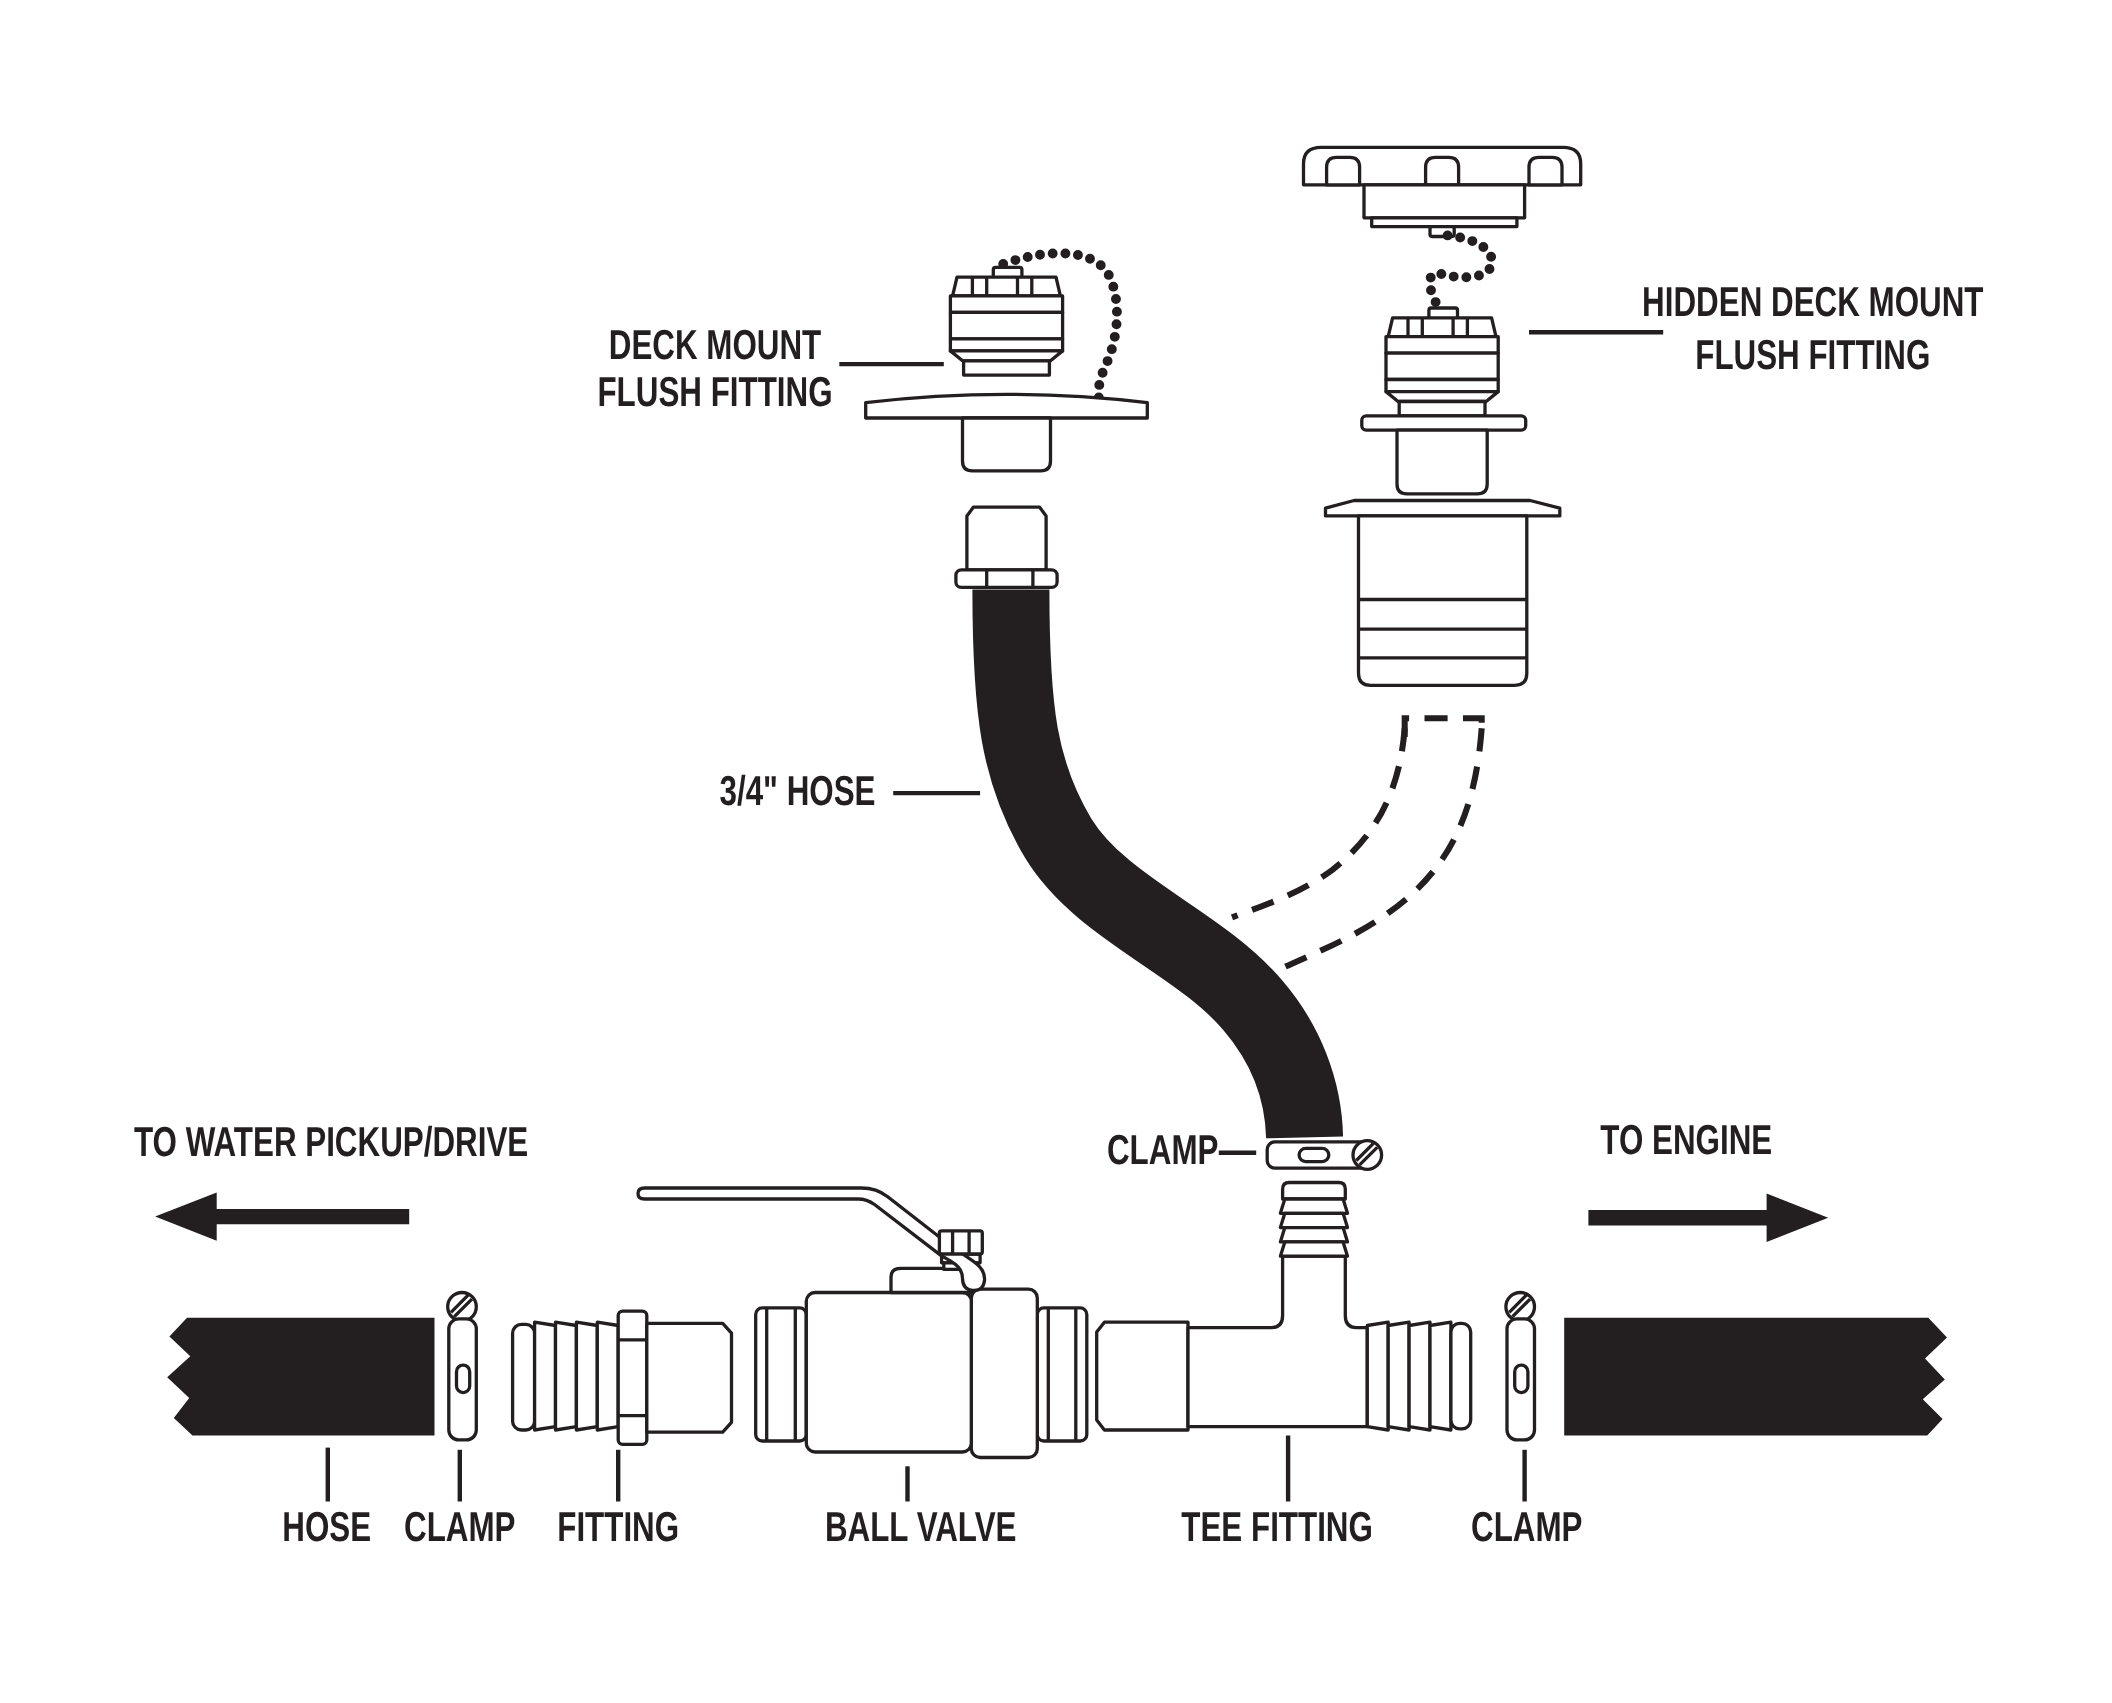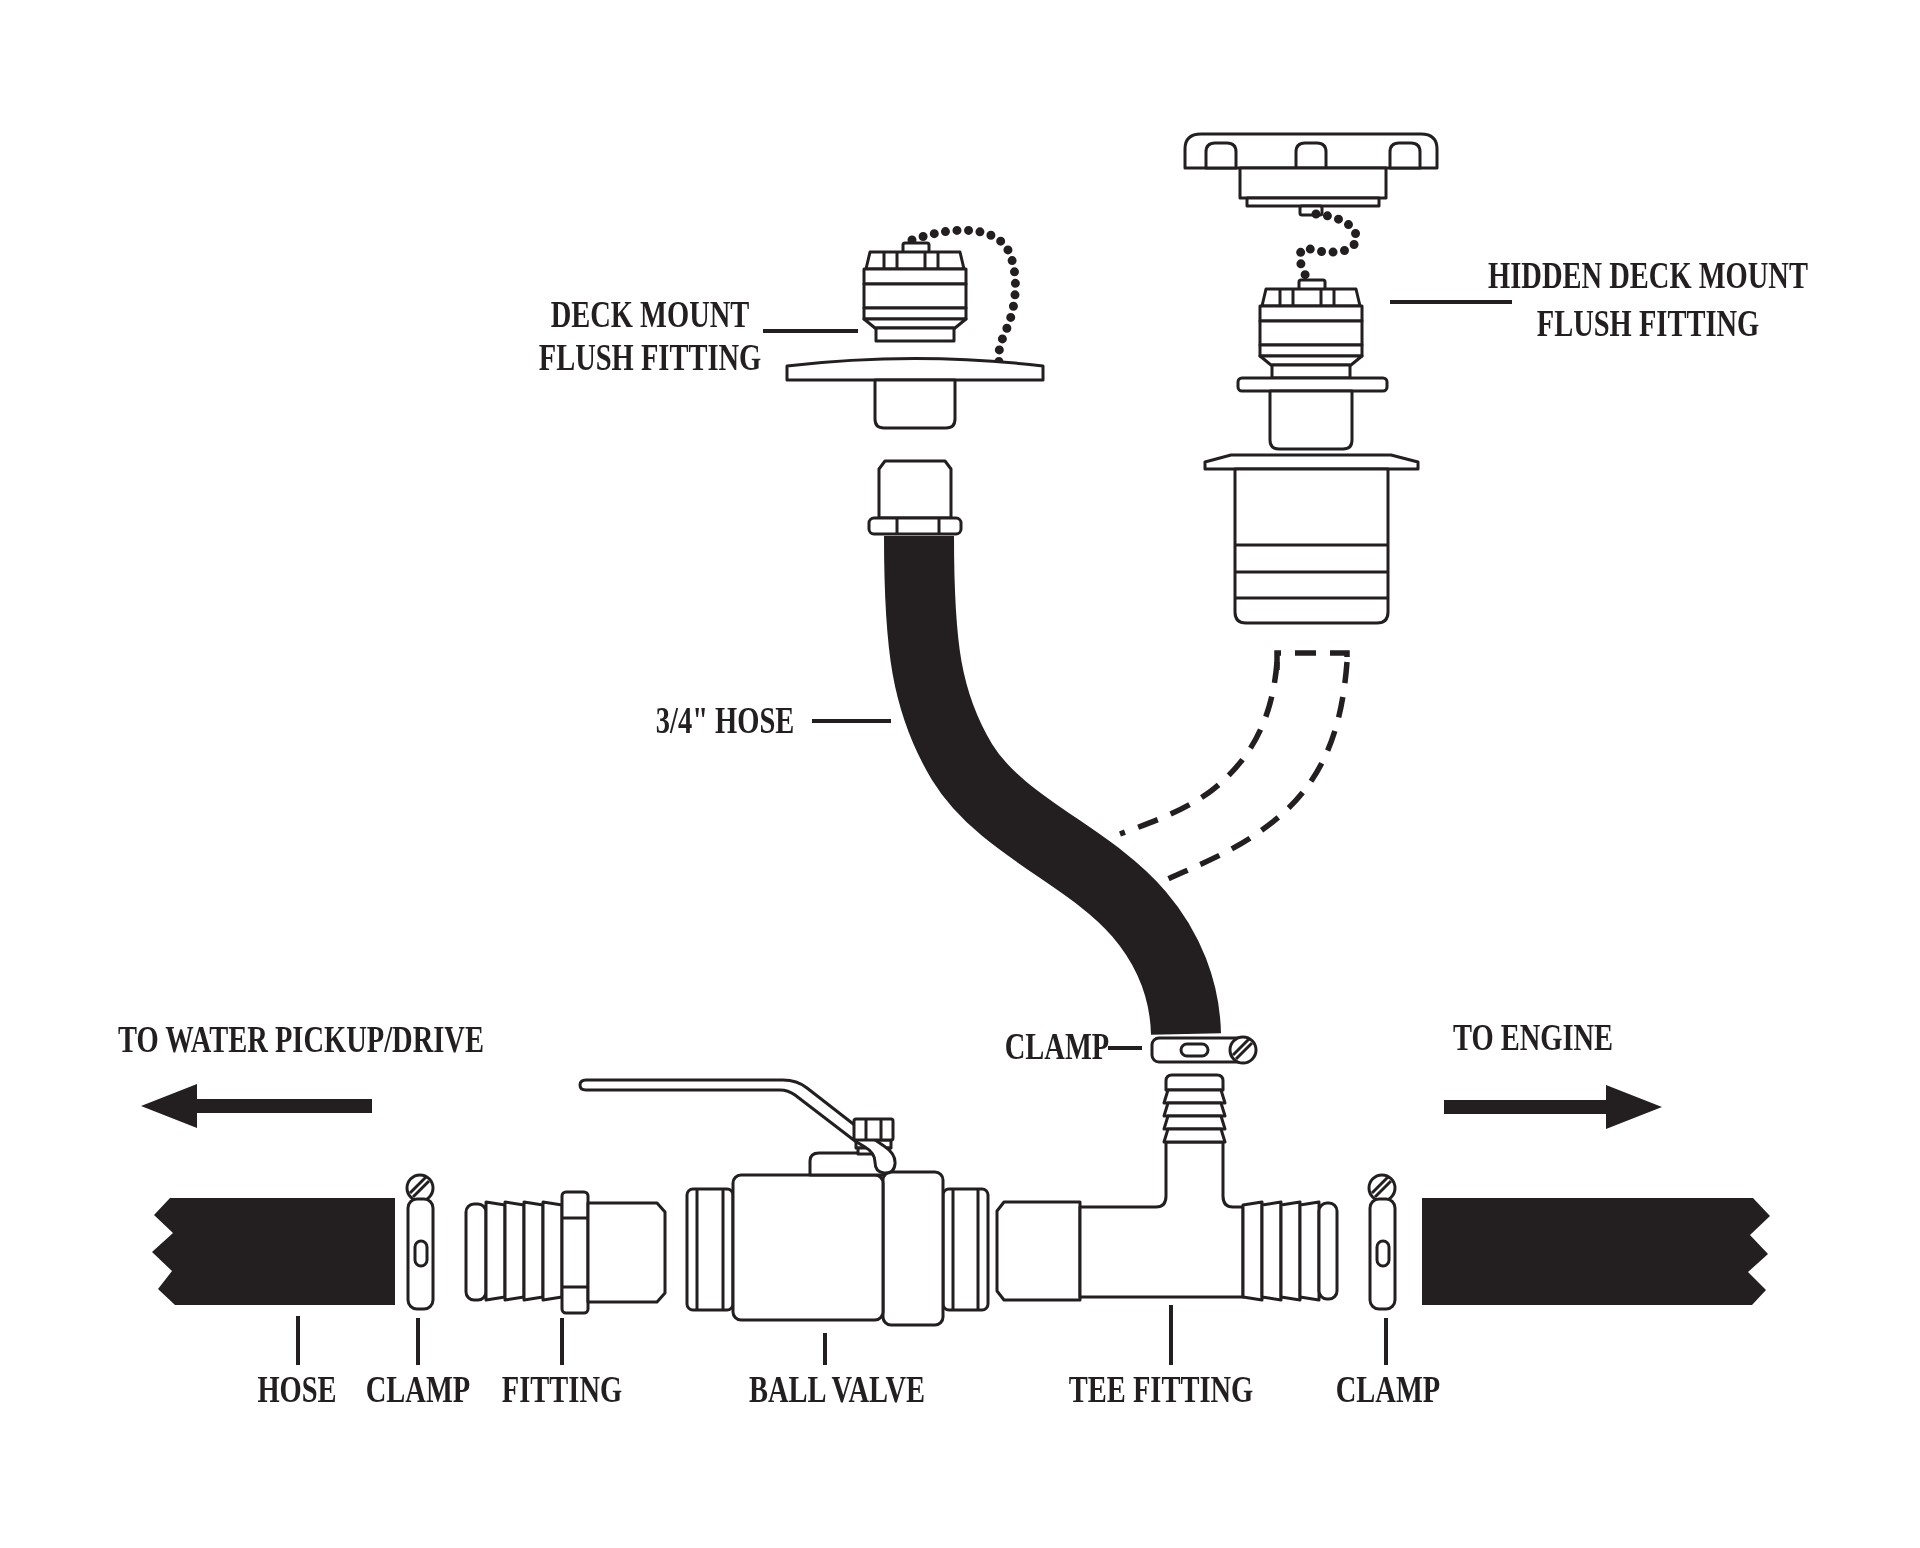--- a/index.html
+++ b/index.html
@@ -1,17 +1,17 @@
 <!DOCTYPE html>
 <html><head>
 <meta charset="utf-8">
 <style>
   html,body{margin:0;padding:0;background:#ffffff;}
   .stage{position:relative;width:1920px;height:1548px;background:#ffffff;overflow:hidden;
-         font-family:Liberation Serif, serif;}
+         font-family:Liberation Sans, sans-serif;}
   svg{position:absolute;left:0;top:0;}
   .lbl{position:absolute;font-weight:bold;font-size:38px;line-height:43px;color:#231f20;
        white-space:nowrap;text-align:center;letter-spacing:0px;
        transform:translateX(-50%) scaleX(0.75);transform-origin:center top;}
   .lbl span{display:block;}
   .lbl.tall{line-height:48px;}
   
   .ol{fill:#ffffff;stroke:#231f20;stroke-width:3;stroke-linejoin:round;}
   .ln{fill:none;stroke:#231f20;stroke-width:3;stroke-linejoin:round;}
   .blk{fill:#231f20;stroke:none;}

